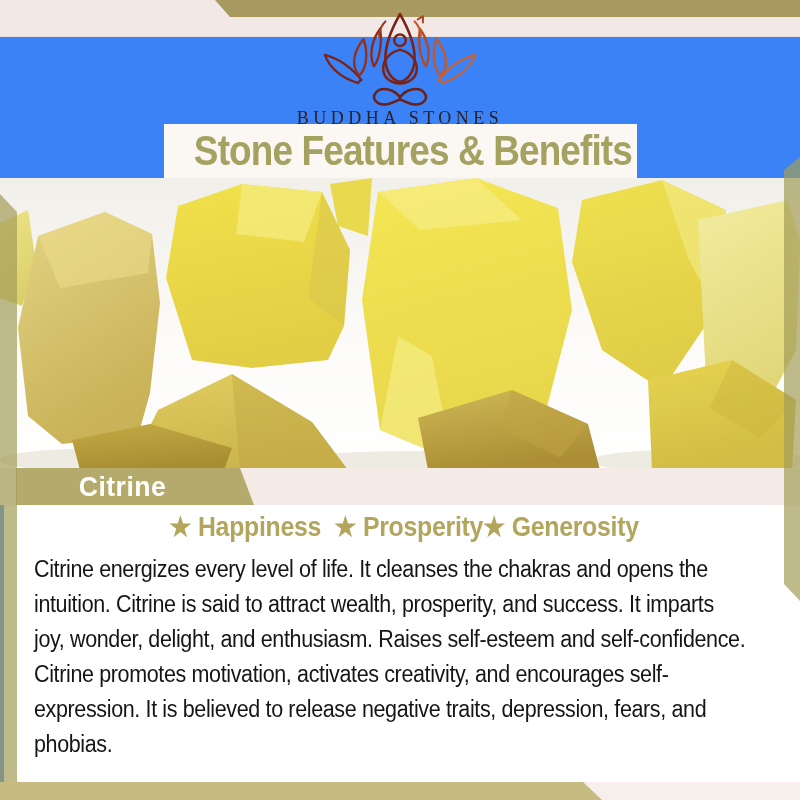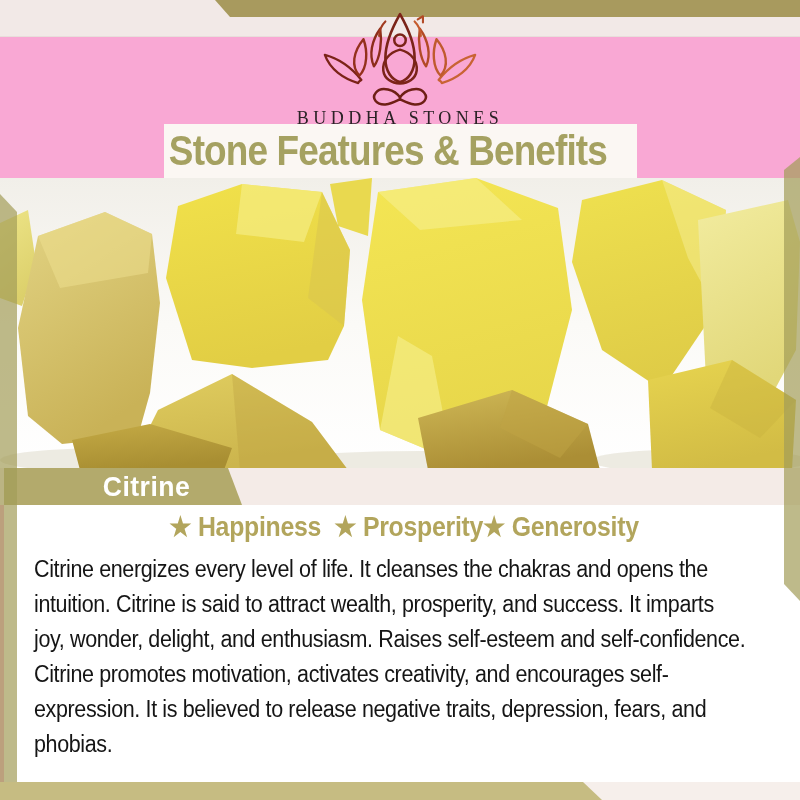--- a/index.html
+++ b/index.html
@@ -1,49 +1,49 @@
 <!DOCTYPE html>
 <html><head>
 <meta charset="utf-8">
 <style>
   html,body { margin:0; padding:0; }
   .canvas {
     position:relative; width:800px; height:800px; overflow:hidden;
-    background:#f9a8d4;
+    background:#3b82f6;
     font-family:"Liberation Sans", sans-serif;
   }
   
   .top-band { position:absolute; left:0; top:0; width:800px; height:36px;
     background:#f2e9e7; border-bottom:1px solid rgba(190,170,160,0.18); }
   
   .top-gold-bar { position:absolute; left:0; top:0; width:800px; height:17px;
     background:#a89a5e;
     clip-path:polygon(215px 0, 800px 0, 800px 17px, 230px 17px); }
   
   .logo-wrap { position:absolute; left:0; top:10px; width:800px; text-align:center; }
   .logo-wrap svg { display:block; margin:0 auto; }
   .brand-name {
     margin-top:2px; font-family:"Liberation Serif", serif; font-size:18px;
     letter-spacing:4.5px; color:#2b2226; font-weight:500;
   }
   
   .title-box { position:absolute; left:164px; top:124px; width:473px; height:54px;
-    background:#fbf7f3; display:flex; align-items:center; justify-content:flex-end; }
+    background:#fbf7f3; display:flex; align-items:center; justify-content:flex-start; }
   .title-box h1 {
     margin:0; font-size:42px; font-weight:bold; color:#a5a161;
     letter-spacing:-1px; white-space:nowrap; transform:scaleX(0.88);
   }
   
   .photo { position:absolute; left:0; top:178px; width:800px; height:292px; }
   
   .banner-row { position:absolute; left:0; top:468px; width:800px; height:37px;
     background:#f4ebe7; }
-  .citrine-banner { position:absolute; left:4px; top:0; width:240px; height:37px;
+  .citrine-banner { position:absolute; left:16px; top:0; width:240px; height:37px;
     background:#b3aa6c; clip-path:polygon(0 0, 224px 0, 238px 37px, 0 37px);
-    display:flex; align-items:center;padding-left:36px; }
+    display:flex; align-items:center; }
   .citrine-banner span {
     padding-left:66px; color:#ffffff; font-weight:bold; font-size:28px;
     letter-spacing:0.5px; transform:scaleX(0.95); transform-origin:left center;
   }
   
   .white-section { position:absolute; left:4px; top:505px; width:800px; height:277px;
     background:#ffffff; }
   .features-line {
     position:absolute; left:0; top:6px; width:800px; text-align:center;
     font-size:27px; font-weight:bold; color:#b2a55c; white-space:pre;

